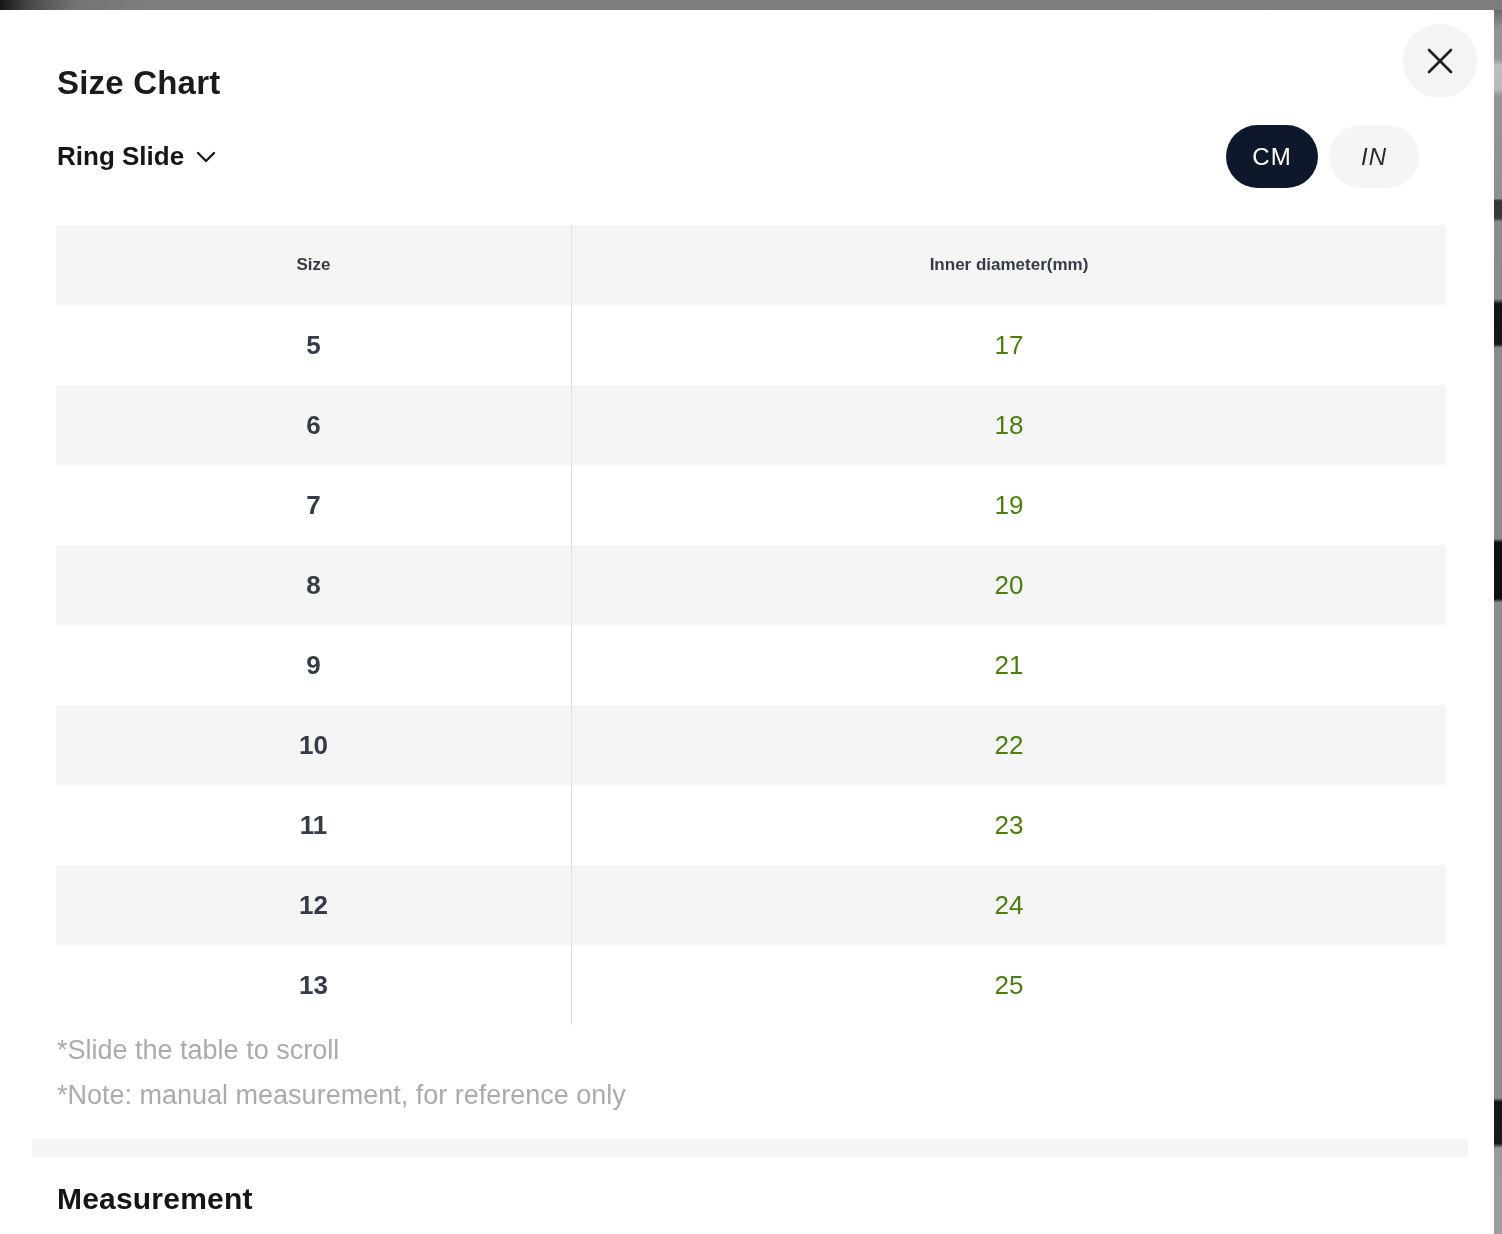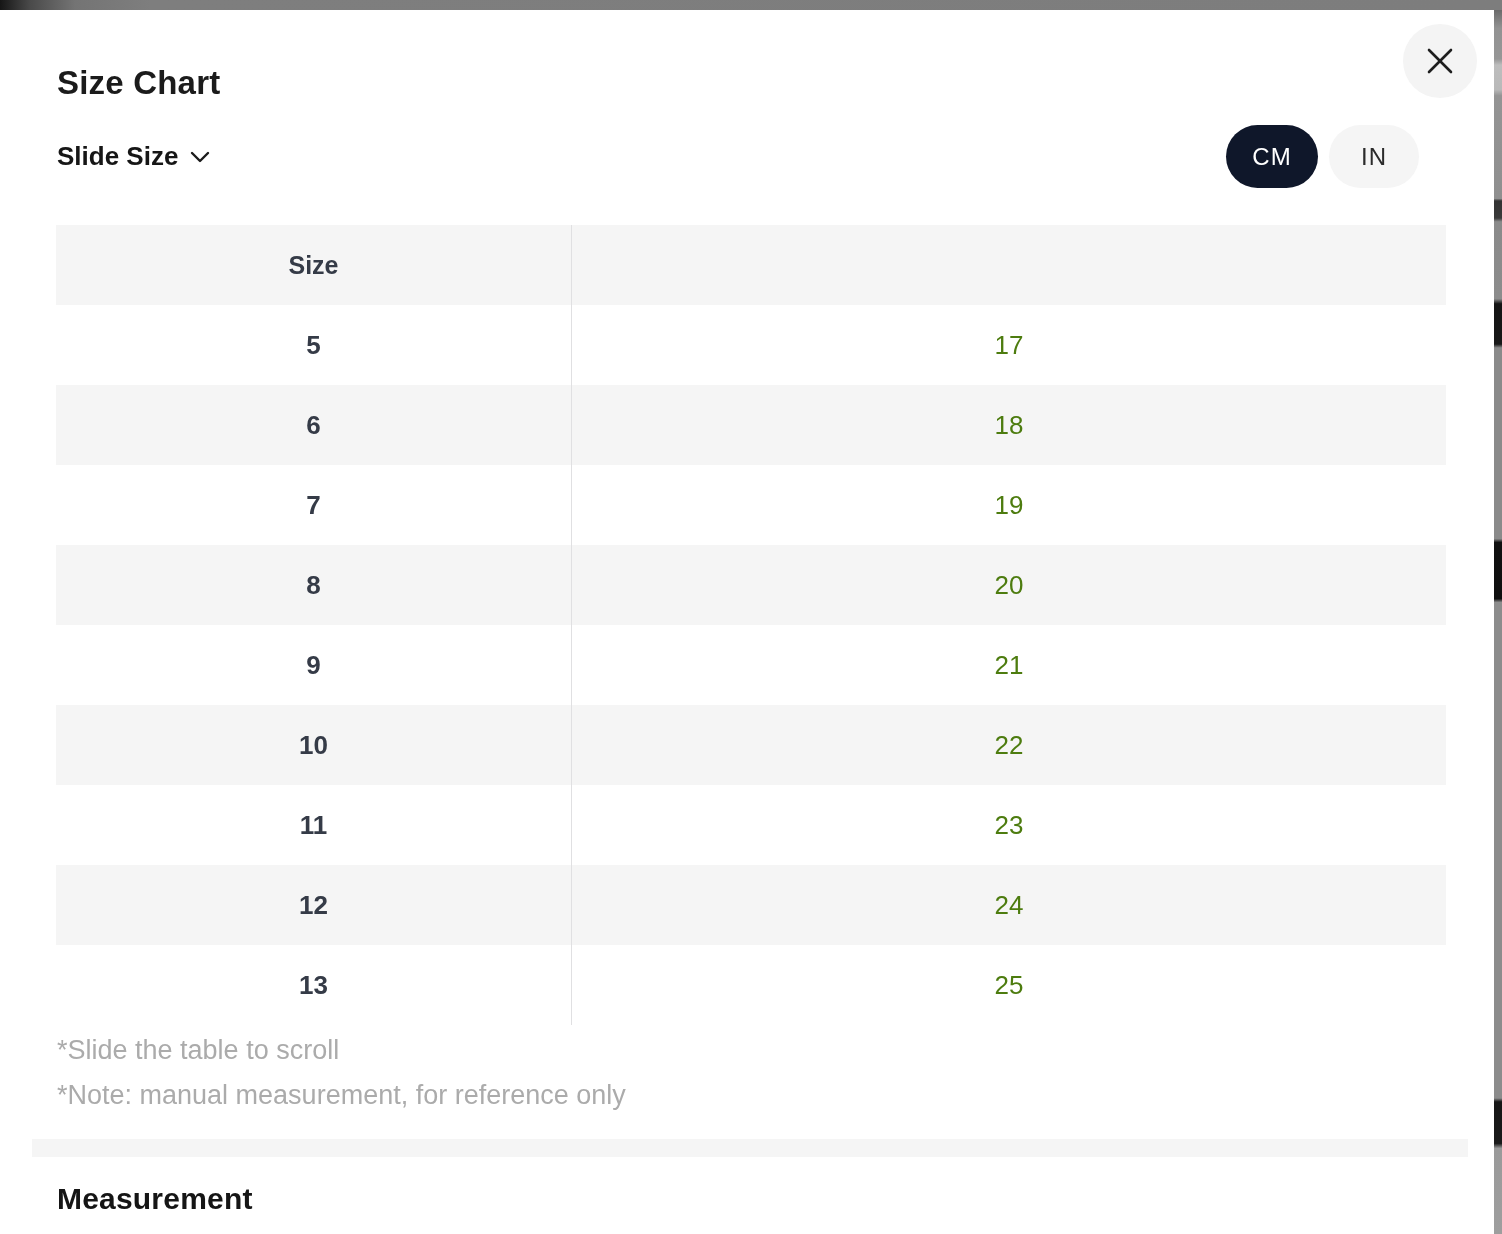--- a/index.html
+++ b/index.html
@@ -52,31 +52,31 @@
   .selector-chevron { margin-left: 12px; display: inline-flex; }
 
   .unit-toggle { position: absolute; left: 1226px; top: 115px; display: flex; gap: 11px; }
   .pill {
     height: 63px; border: none; border-radius: 32px;
     display: flex; align-items: center; justify-content: center;
     font-family: "Liberation Sans", sans-serif;
     font-size: 24px; letter-spacing: 1px; cursor: pointer; padding: 0;
   }
   .pill-cm { width: 92px; background: #0f172a; color: #ffffff; }
-  .pill-in { width: 90px; background: #f5f5f5; color: #2b2b2b; }
+  .pill-in { width: 90px; background: #f5f5f5; color: #2b2b2b; font-style: italic; }
 
   
   .size-table { position: absolute; left: 56px; top: 215px; width: 1390px; }
   .t-head { display: flex; height: 80px; background: #f5f5f5; }
   .t-row  { display: flex; height: 80px; background: #ffffff; }
   .t-row.alt { background: #f5f5f5; }
   .c1 { width: 515px; border-right: 1px solid #e0e0e2;
         display: flex; align-items: center; justify-content: center; }
   .c2 { flex: 1; display: flex; align-items: center; justify-content: center; }
-  .th-text { font-size: 25px; font-weight: 700; color: #353b47; }
+  .th-text { font-size: 17px; font-weight: 700; color: #353b47; }
   .size-val { font-size: 26px; font-weight: 700; color: #353b47; }
   .diam-val { font-size: 26px; font-weight: 400; color: #4d7c0f; }
 
   .note { position: absolute; left: 57px; font-size: 27px; color: #ababab; }
   .note-1 { top: 1025px; }
   .note-2 { top: 1070px; }
 
   .section-divider {
     position: absolute; left: 32px; top: 1129px; width: 1436px; height: 18px;
     background: #f5f5f5;
@@ -101,38 +101,41 @@
     <button class="close-btn">
       <span style="display:inline-flex;">
         <svg width="28" height="28" viewBox="0 0 28 28">
           <line x1="3" y1="3" x2="25" y2="25" stroke="#1f1f1f" stroke-width="2.6" stroke-linecap="round"></line>
           <line x1="25" y1="3" x2="3" y2="25" stroke="#1f1f1f" stroke-width="2.6" stroke-linecap="round"></line>
         </svg>
       </span>
     </button>
 
     <div class="selector-row">
-      <span class="selector-label">Slide Size</span>
+      <span class="selector-label">Ring Slide</span>
       <span class="selector-chevron">
         <svg width="20" height="12" viewBox="0 0 20 12">
           <polyline points="2,2 10,10 18,2" fill="none" stroke="#1b1b1b" stroke-width="2.4" stroke-linecap="round" stroke-linejoin="round"></polyline>
         </svg>
       </span>
     </div>
 
     <div class="unit-toggle">
       <button class="pill pill-cm">CM</button>
       <button class="pill pill-in">IN</button>
     </div>
 
     <div class="size-table">
       <div class="t-head">
         <div class="c1">
           <span class="th-text">Size</span>
         </div>
+        <div class="c2">
+          <span class="th-text">Inner diameter(mm)</span>
+        </div>
       </div>
 
       <div class="t-row">
         <div class="c1">
             <span class="size-val">5</span>
           </div>
         <div class="c2">
             <span class="diam-val">17</span>
           </div>
       </div>

